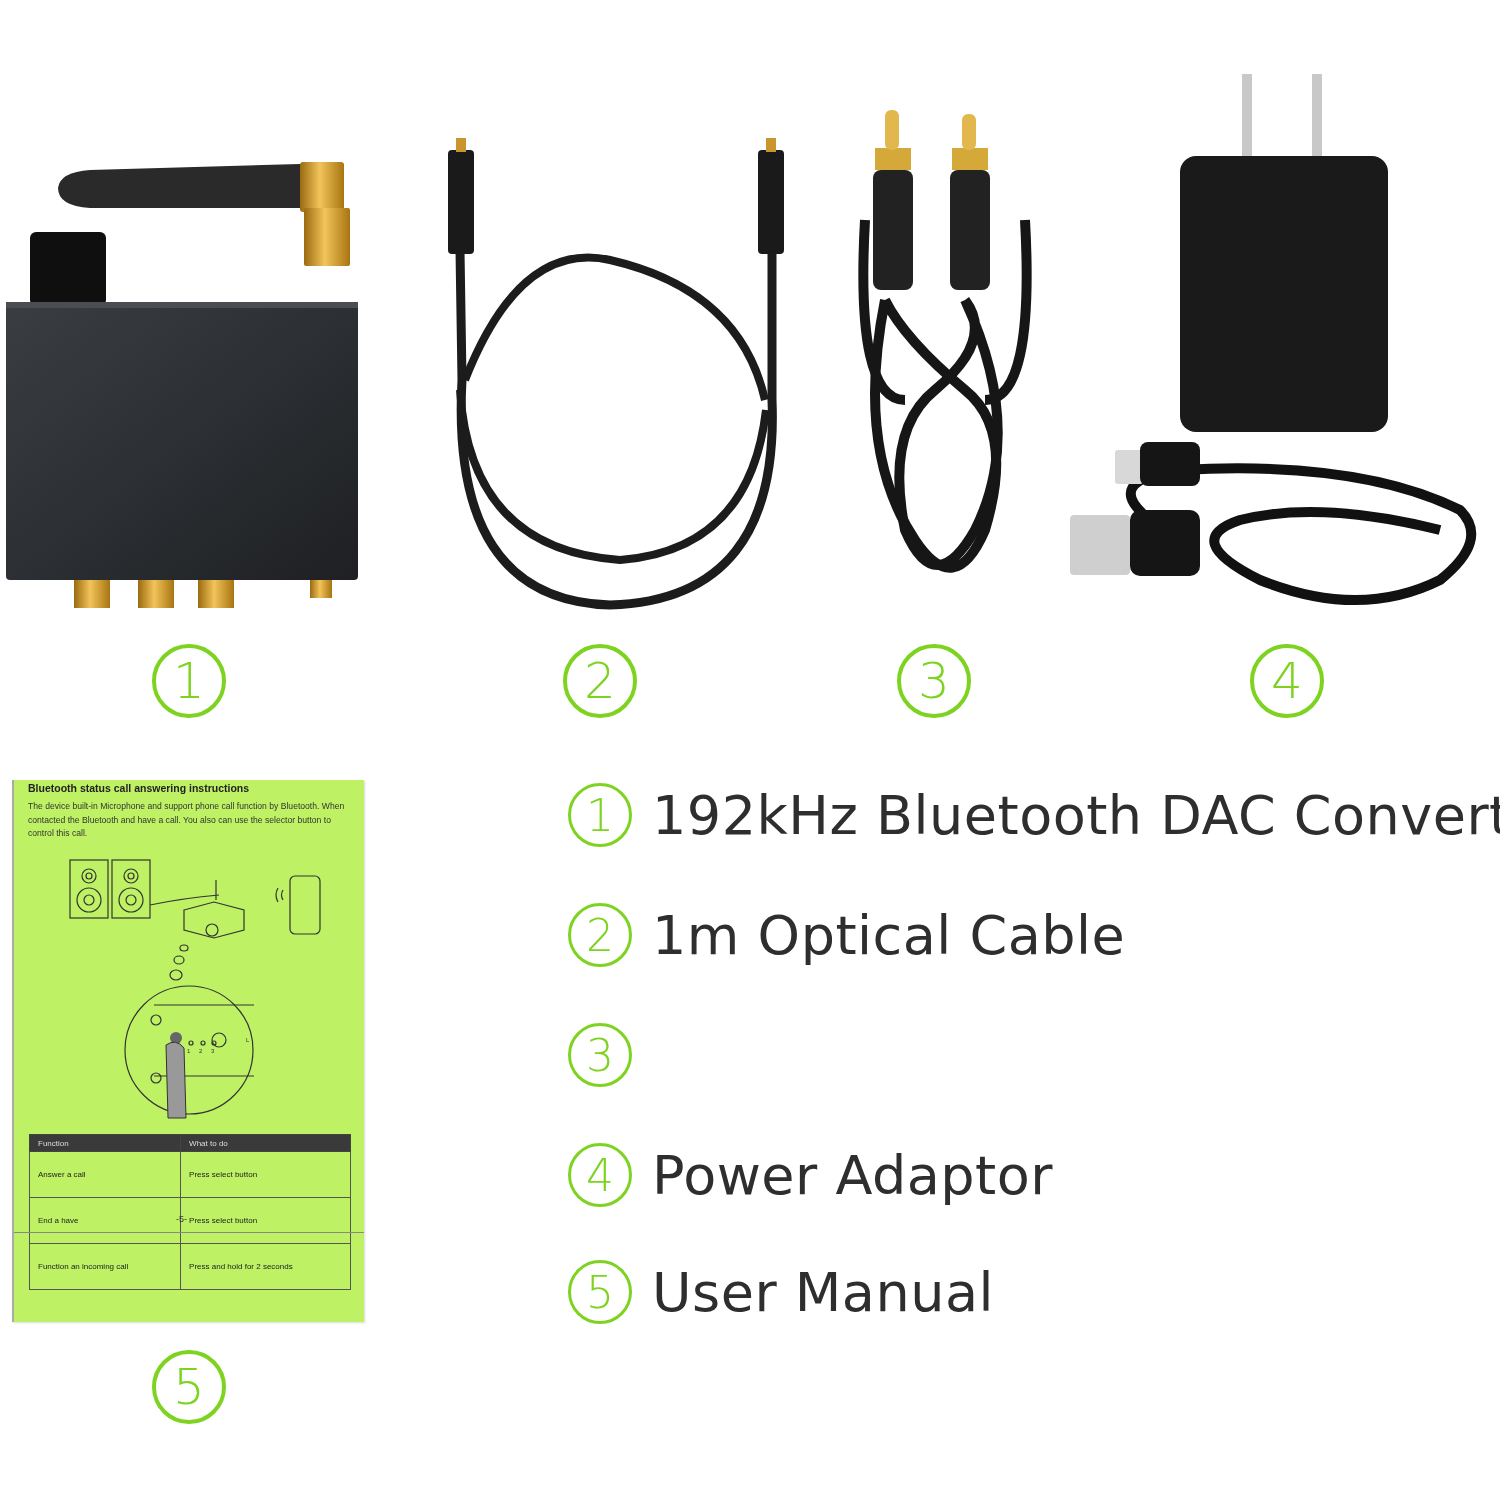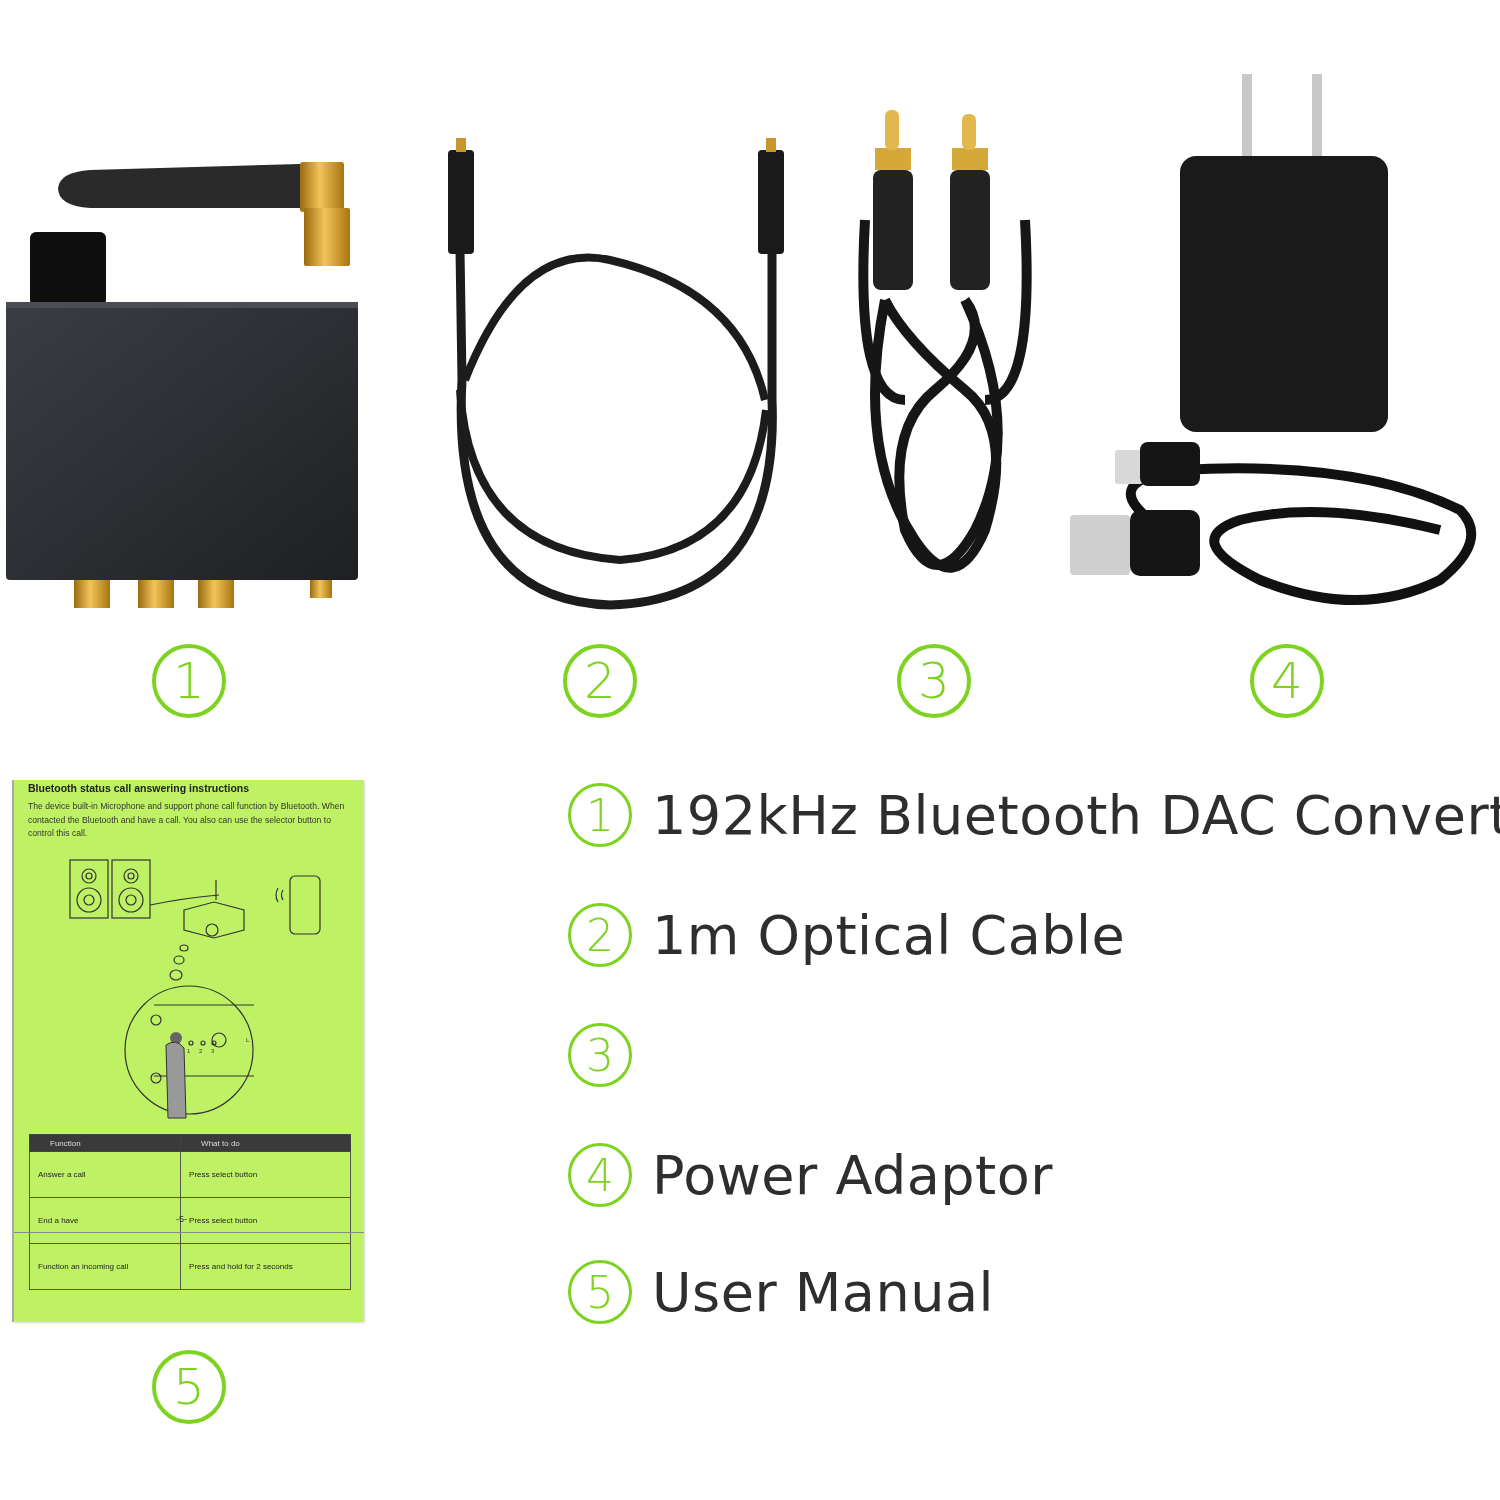--- a/index.html
+++ b/index.html
@@ -8,21 +8,21 @@
   .badge{position:absolute;border:4px solid #7ed321;border-radius:50%;color:#7ed321;display:flex;align-items:center;justify-content:center;font-family:"DejaVu Sans",sans-serif;font-weight:300;box-sizing:border-box;}
   .badge.big{width:74px;height:74px;font-size:50px;}
   .badge.small{width:64px;height:64px;font-size:44px;border-width:3px;}
   .item-row{position:absolute;left:568px;display:flex;align-items:center;height:70px;}
   .item-row .label{margin-left:84px;font-size:54px;color:#2e2e2e;font-family:"DejaVu Sans",sans-serif;white-space:nowrap;letter-spacing:0.5px;}
   
   .manual{position:absolute;left:12px;top:780px;width:350px;height:542px;background:#bef264;border-left:2px solid #aaa;box-shadow:1px 1px 2px rgba(0,0,0,0.15);}
   .manual .m-title{position:absolute;left:14px;top:2px;font-size:10.5px;font-weight:bold;color:#222;font-family:"Liberation Sans",sans-serif;}
   .manual .m-body{position:absolute;left:14px;top:20px;width:320px;font-size:8.6px;line-height:13.5px;color:#333;font-family:"Liberation Sans",sans-serif;}
   .m-table{position:absolute;left:15px;top:354px;width:322px;border-collapse:collapse;font-family:"Liberation Sans",sans-serif;font-size:8px;}
-  .m-table th{background:#3a3a3a;color:#ddd;font-weight:normal;text-align:left;padding:1px 20px;border:1px solid #444;height:14px;}
+  .m-table th{background:#3a3a3a;color:#ddd;font-weight:normal;text-align:left;padding:1px 8px;border:1px solid #444;height:14px;}
   .m-table td{border:1px solid #555;padding:16px 8px;color:#222;height:13px;}
   .m-page{position:absolute;left:162px;top:434px;font-size:9px;color:#333;font-family:"Liberation Sans",sans-serif;}
   .m-rule{position:absolute;left:0;top:452px;width:350px;height:1px;background:#888;}
 </style>
 </head>
 <body>
 
 <div class="abs" style="left:0;top:150px;width:380px;height:460px;">
   <svg width="380" height="460" viewBox="0 0 380 460">
     <defs>

